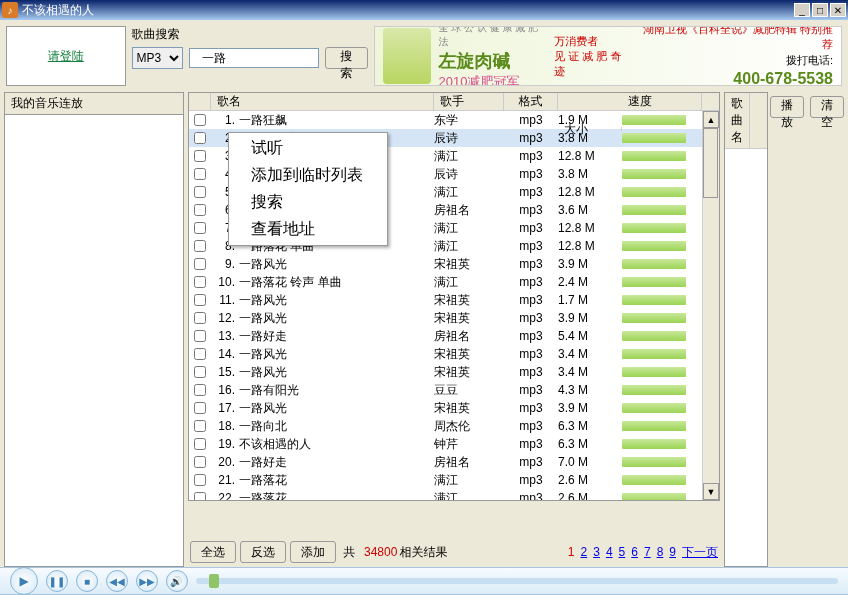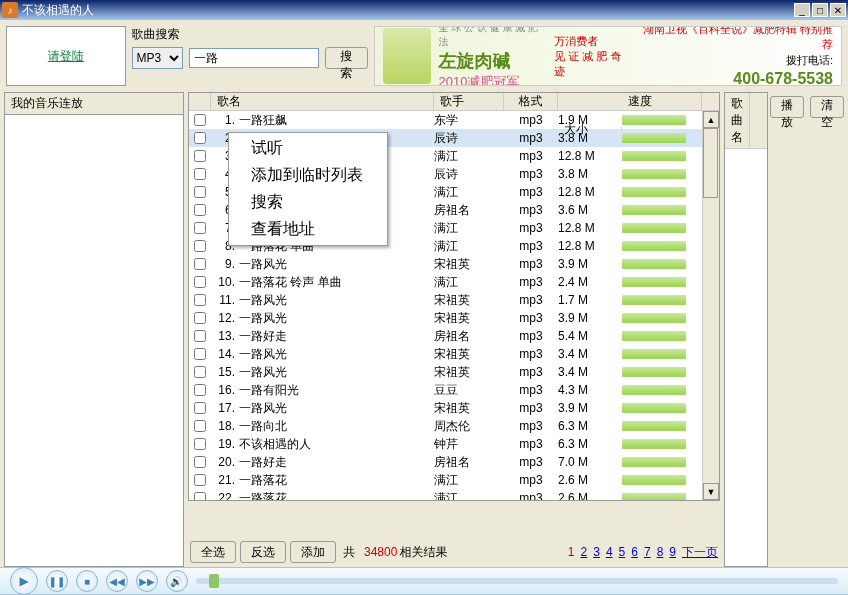--- a/index.html
+++ b/index.html
@@ -12,21 +12,21 @@
 .titlebar .winbtns { display: flex; gap: 2px; }
 .titlebar .winbtn { width: 16px; height: 14px; background: #d4d0c8; border: 1px solid #fff; color: #000; font-size: 10px; display: flex; align-items: center; justify-content: center; cursor: pointer; font-family: Arial; }
 
 .top-area { display: flex; padding: 6px; gap: 6px; background: #ece9d8; }
 .login-box { width: 120px; height: 60px; border: 1px solid #999; background: #fff; display: flex; align-items: center; justify-content: center; }
 .login-link { color: #15803d; text-decoration: underline; cursor: pointer; }
 .search-area { flex: 1; }
 .search-label { font-size: 12px; margin-bottom: 4px; }
 .search-row { display: flex; gap: 6px; align-items: center; }
 .search-row select { width: 60px; height: 22px; border: 1px solid #7f9db9; font-size: 12px; }
-.search-row input { width: 130px; height: 20px; border: 1px solid #7f9db9; padding: 0 4px; font-size: 12px; }
+.search-row input { width: 130px; height: 20px; border: 1px solid #7f9db9; padding: 0 12px; font-size: 12px; }
 .btn { height: 22px; padding: 0 10px; background: #ece9d8; border: 1px solid #999; border-radius: 3px; cursor: pointer; font-size: 12px; }
 .banner { width: 470px; height: 60px; background: linear-gradient(90deg, #eef5d8, #fff); border: 1px solid #ccc; display: flex; align-items: center; padding: 0 8px; gap: 8px; overflow: hidden; }
 .banner-fig { width: 50px; height: 56px; background: linear-gradient(#d9e8a8, #b8d662); border-radius: 4px; }
 .banner-txt1 { color: #5a8a1a; font-size: 18px; font-weight: bold; }
 .banner-txt2 { color: #d94c8a; font-size: 13px; }
 .banner-right { font-size: 11px; text-align: right; line-height: 1.4; }
 .banner-phone { color: #5a8a1a; font-size: 16px; font-weight: bold; }
 
 .main { flex: 1; display: flex; padding: 0 4px; gap: 4px; min-height: 0; }
 .left-panel { width: 180px; border: 1px solid #999; background: #fff; }

